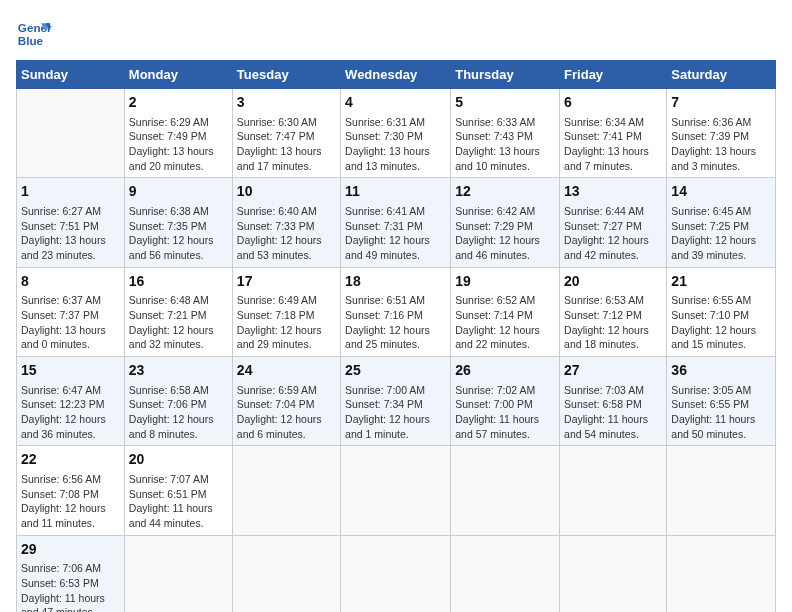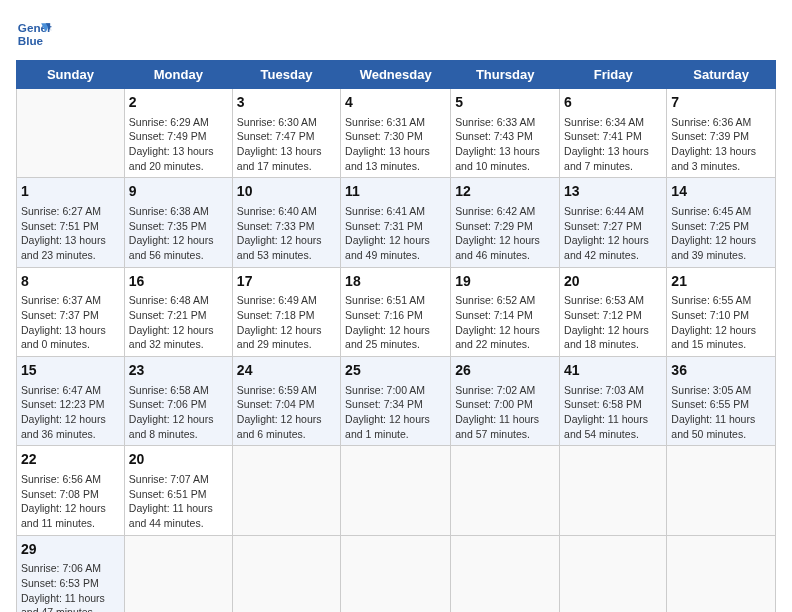--- a/index.html
+++ b/index.html
@@ -41,21 +41,21 @@
       width: 100%;
       border-collapse: collapse;
       font-size: 11px;
     }
     thead tr th {
       background: #2c5fa8;
       color: #fff;
       font-size: 13px;
       font-weight: bold;
       padding: 6px 4px;
-      text-align: center;
+      text-align: left;
       border: 1px solid #2c5fa8;
     }
     tbody tr td {
       vertical-align: top;
       padding: 4px 4px;
       border: 1px solid #ccc;
       width: 113px;
       min-height: 80px;
       background: #fff;
       color: #333;
@@ -133,21 +133,21 @@
         <td><span class="day-num">19</span><span>Sunrise: 6:52 AM</span><br><span>Sunset: 7:14 PM</span><br><span>Daylight: 12 hours and 22 minutes.</span></td>
         <td><span class="day-num">20</span><span>Sunrise: 6:53 AM</span><br><span>Sunset: 7:12 PM</span><br><span>Daylight: 12 hours and 18 minutes.</span></td>
         <td><span class="day-num">21</span><span>Sunrise: 6:55 AM</span><br><span>Sunset: 7:10 PM</span><br><span>Daylight: 12 hours and 15 minutes.</span></td>
       </tr>
       <tr>
         <td><span class="day-num">15</span><span>Sunrise: 6:47 AM</span><br><span>Sunset: 12:23 PM</span><br><span>Daylight: 12 hours and 36 minutes.</span></td>
         <td><span class="day-num">23</span><span>Sunrise: 6:58 AM</span><br><span>Sunset: 7:06 PM</span><br><span>Daylight: 12 hours and 8 minutes.</span></td>
         <td><span class="day-num">24</span><span>Sunrise: 6:59 AM</span><br><span>Sunset: 7:04 PM</span><br><span>Daylight: 12 hours and 6 minutes.</span></td>
         <td><span class="day-num">25</span><span>Sunrise: 7:00 AM</span><br><span>Sunset: 7:34 PM</span><br><span>Daylight: 12 hours and 1 minute.</span></td>
         <td><span class="day-num">26</span><span>Sunrise: 7:02 AM</span><br><span>Sunset: 7:00 PM</span><br><span>Daylight: 11 hours and 57 minutes.</span></td>
-        <td><span class="day-num">41</span><span>Sunrise: 7:03 AM</span><br><span>Sunset: 6:58 PM</span><br><span>Daylight: 11 hours and 54 minutes.</span></td>
+        <td><span class="day-num">27</span><span>Sunrise: 7:03 AM</span><br><span>Sunset: 6:58 PM</span><br><span>Daylight: 11 hours and 54 minutes.</span></td>
         <td><span class="day-num">36</span><span>Sunrise: 3:05 AM</span><br><span>Sunset: 6:55 PM</span><br><span>Daylight: 11 hours and 50 minutes.</span></td>
       </tr>
       <tr>
         <td><span class="day-num">22</span><span>Sunrise: 6:56 AM</span><br><span>Sunset: 7:08 PM</span><br><span>Daylight: 12 hours and 11 minutes.</span></td>
         <td><span class="day-num">20</span><span>Sunrise: 7:07 AM</span><br><span>Sunset: 6:51 PM</span><br><span>Daylight: 11 hours and 44 minutes.</span></td>
         <td class="empty"></td>
         <td class="empty"></td>
         <td class="empty"></td>
         <td class="empty"></td>
         <td class="empty"></td>

